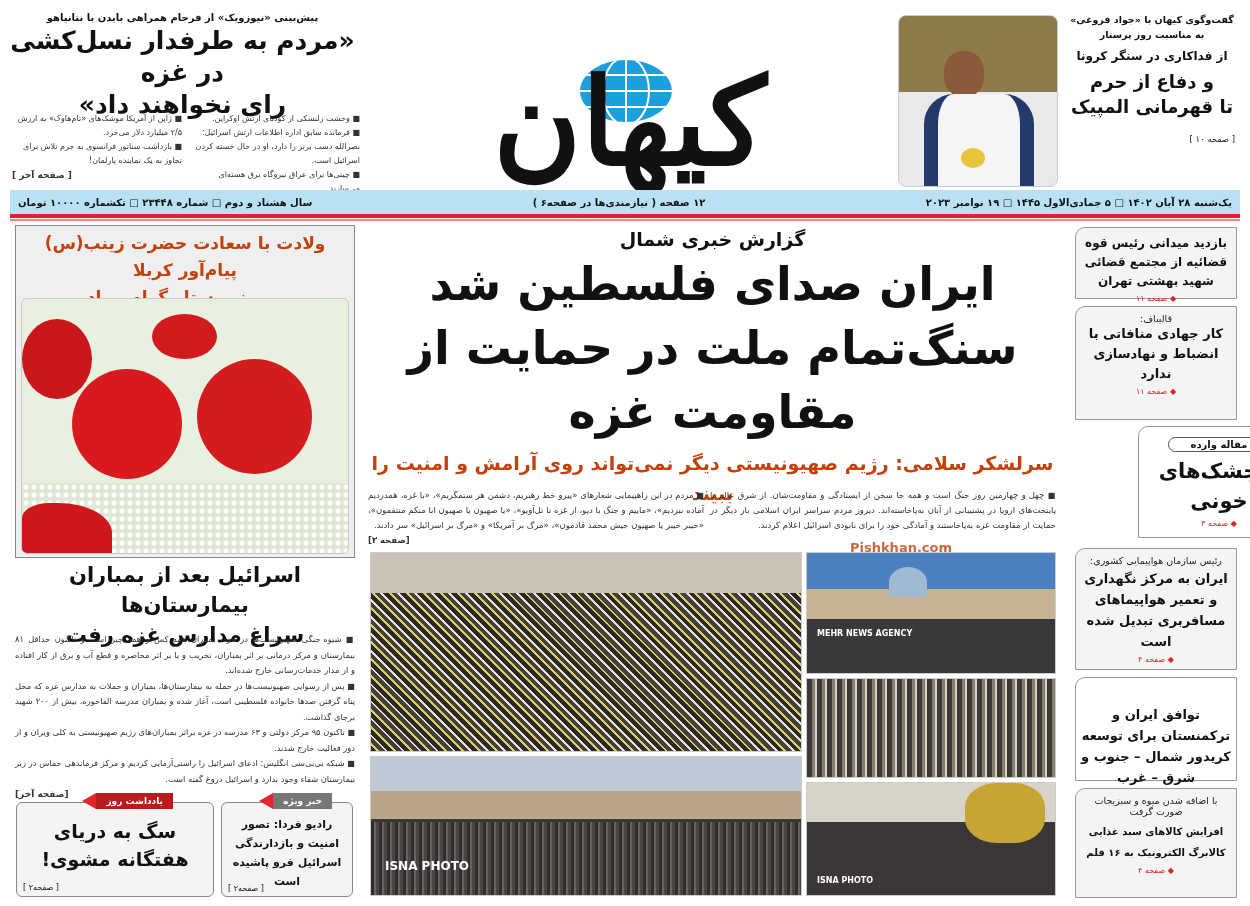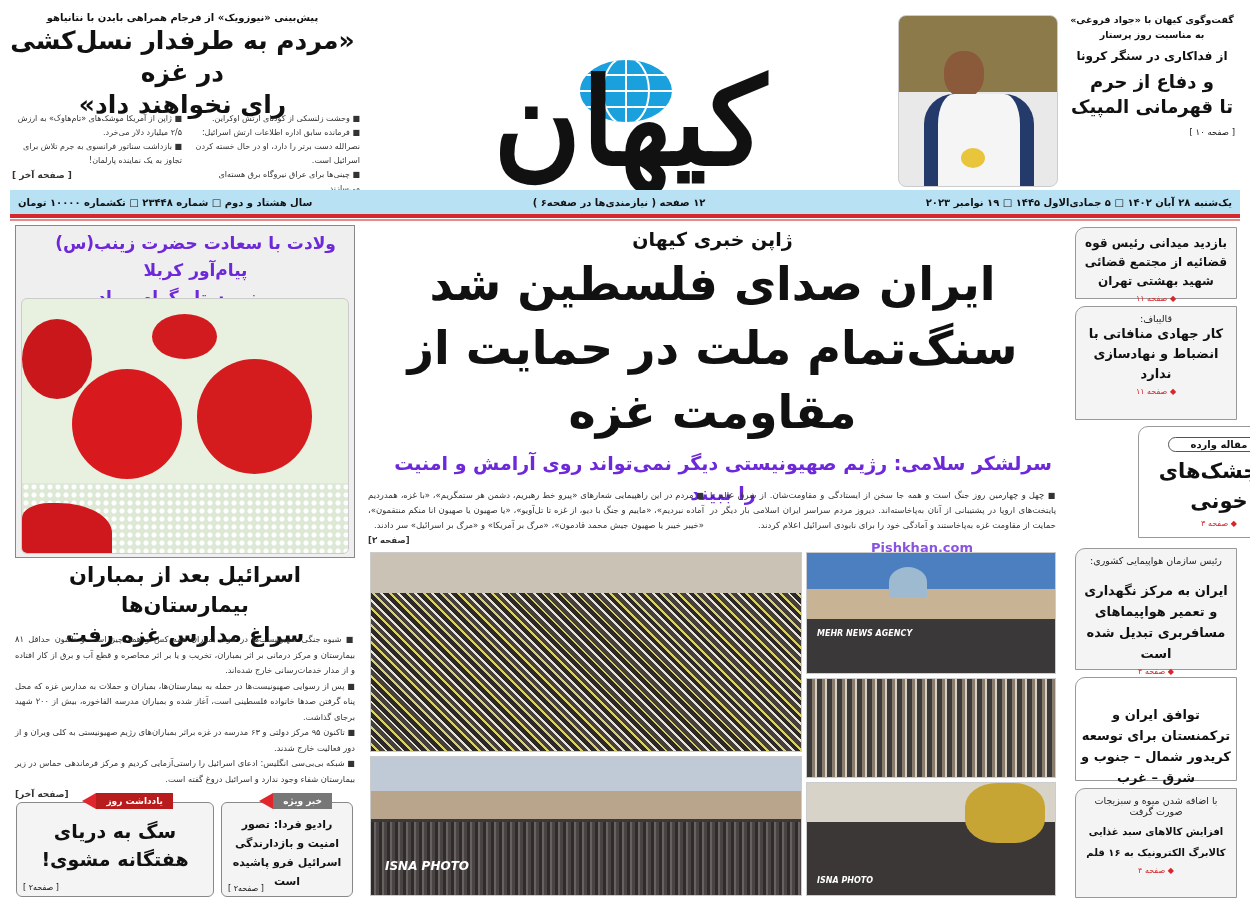--- a/index.html
+++ b/index.html
@@ -4,42 +4,42 @@
 <style>
   * { box-sizing: border-box; margin: 0; padding: 0; }
   body {
     width: 1250px; height: 906px; background: #fff; overflow: hidden;
     font-family: "DejaVu Sans", sans-serif; color: #111; position: relative;
     direction: rtl;
   }
   .abs { position: absolute; }
   .bold { font-weight: bold; }
   .center { text-align: center; }
-  .red { color: #6d28d9; padding-left: 21px; }
+  .red { color: #c2410c; }
   .small { font-size: 9px; line-height: 17px; color: #333; }
   .bullet::before { content: "■ "; color: #333; font-size: 8px; }
 
   
   #logo-text { font-family: "DejaVu Serif", serif; font-size: 120px; font-weight: bold; letter-spacing: -6px; line-height: 1; color: #111; }
   .globe { width: 92px; height: 62px; border-radius: 50%; background: #1ba0de; position: absolute; overflow: hidden; }
   .globe .h { position: absolute; left: 0; right: 0; height: 2px; background: #fff; }
   .globe .v { position: absolute; top: 0; bottom: 0; width: 2px; background: #fff; }
   .globe .arc { position: absolute; border: 2px solid #fff; border-radius: 50%; }
 
   .datebar { top: 190px; left: 10px; width: 1230px; height: 24px; background: #b9e1f4; font-size: 10px; font-weight: bold; display: flex; align-items: center; justify-content: space-between; padding: 0 8px; }
   .redline { left: 10px; width: 1230px; height: 4px; background: #d7262c; }
   .redline2 { left: 10px; width: 1230px; height: 2px; background: #e78a8a; }
 
   .box { border: 1.5px solid #999; border-radius: 10px 0 0 0; background: #f4f4f4; text-align: center; padding: 6px 4px; }
   .box .t { font-weight: bold; font-size: 15px; line-height: 20px; }
   .box .k { font-size: 9.5px; color: #222; }
   .box .p { font-size: 8px; color: #d7262c; margin-top: 3px; }
   .box .p::before { content: "◆ "; color: #d7262c; }
 
-  .photo { position: absolute; overflow: hidden; border: 1px solid #ccc; font-style: italic; }
+  .photo { position: absolute; overflow: hidden; border: 1px solid #ccc; }
   .tag { position: absolute; height: 16px; font-size: 9px; color: #fff; font-weight: bold; text-align: center; line-height: 16px; padding: 0 10px; }
   .tag::after { content: ""; position: absolute; left: -14px; top: 0; border-right: 14px solid #e0262c; border-top: 8px solid transparent; border-bottom: 8px solid transparent; }
 </style>
 </head>
 <body>
 
 <div class="abs" style="left:440px; top:22px; width:380px; height:165px;">
   <div class="globe" style="left:140px; top:38px;">
     <div class="h" style="top:14px"></div>
       <div class="h" style="top:30px"></div>
@@ -70,33 +70,33 @@
   <div style="position:absolute; left:45px; top:35px; width:40px; height:46px; border-radius:45%; background:#8a5a3a"></div>
   <div style="position:absolute; left:25px; top:78px; width:110px; height:94px; border-radius:30px 30px 0 0; background:#f5f5f5; border-left:14px solid #243a6a; border-right:14px solid #243a6a;"></div>
   <div style="position:absolute; left:62px; top:132px; width:24px; height:20px; border-radius:50%; background:#e8c53a"></div>
 </div>
 <div class="abs center" style="left:1063px; top:14px; width:178px;">
   <div class="bold" style="font-size:9.5px">گفت‌وگوی کیهان با «جواد فروغی»</div>
   <div class="bold" style="font-size:9.5px; margin-top:4px">به مناسبت روز پرستار</div>
   <div class="bold" style="font-size:12px; line-height:25px; margin-top:4px">از فداکاری در سنگر کرونا</div>
   <div class="bold" style="font-size:18px; line-height:25px">و دفاع از حرم</div>
   <div class="bold" style="font-size:18px; line-height:25px">تا قهرمانی المپیک</div>
-  <div style="font-size:8.5px; text-align:right; margin-top:8px; padding-right:6px">[ صفحه ۱۰ ]</div>
+  <div style="font-size:8.5px; text-align:right; margin-top:15px; padding-right:6px">[ صفحه ۱۰ ]</div>
 </div>
 
 <div class="abs datebar">
   <span>یک‌شنبه ۲۸ آبان ۱۴۰۲ □ ۵ جمادی‌الاول ۱۴۴۵ □ ۱۹ نوامبر ۲۰۲۳</span>
   <span>۱۲ صفحه ( نیازمندی‌ها در صفحه۶ )</span>
   <span>سال هشتاد و دوم □ شماره ۲۳۴۴۸ □ تکشماره ۱۰۰۰۰ تومان</span>
 </div>
 <div class="abs redline" style="top:214px"></div>
 <div class="abs redline2" style="top:219px"></div>
 
 <div class="abs center" style="left:365px; top:226px; width:695px;">
-  <div class="bold" style="font-size:19px; line-height:26px">ژاپن خبری کیهان</div>
+  <div class="bold" style="font-size:19px; line-height:26px">گزارش خبری شمال</div>
   <div class="bold" style="font-size:46px; line-height:64px; letter-spacing:-1px">ایران صدای فلسطین شد</div>
   <div class="bold" style="font-size:46px; line-height:64px; letter-spacing:-1px">سنگ‌تمام ملت در حمایت از مقاومت غزه</div>
   <div class="bold red" style="font-size:19px; line-height:30px; margin-top:4px">سرلشکر سلامی: رژیم صهیونیستی دیگر نمی‌تواند روی آرامش و امنیت را ببیند</div>
 </div>
 <div class="abs small" style="left:710px; top:488px; width:346px; font-size:8.5px; line-height:15px; text-align:justify;">
   <span class="bullet">چهل و چهارمین روز جنگ است و همه جا سخن از ایستادگی و مقاومت‌شان. از شرق عالم تا پایتخت‌های اروپا در پشتیبانی از آنان به‌پاخاسته‌اند. دیروز مردم سراسر ایران اسلامی بار دیگر در حمایت از مقاومت غزه به‌پاخاستند و آمادگی خود را برای نابودی اسرائیل اعلام کردند.</span>
 </div>
 <div class="abs small" style="left:368px; top:488px; width:336px; font-size:8.5px; line-height:15px; text-align:justify;">
   <span class="bullet">مردم در این راهپیمایی شعارهای «پیرو خط رهبریم، دشمن هر ستمگریم»، «با غزه، همدردیم آماده نبردیم»، «ماییم و جنگ با دیو، از غزه تا تل‌آویو»، «یا صهیون یا صهیون انا منکم منتقمون»، «خیبر خیبر یا صهیون جیش محمد قادمون»، «مرگ بر آمریکا» و «مرگ بر اسرائیل» سر دادند.</span>
   <div style="text-align:left; font-weight:bold">[صفحه ۳]</div>
@@ -165,21 +165,21 @@
   <div class="t" style="font-size:13px; line-height:20px">کار جهادی منافاتی با انضباط و نهادسازی ندارد</div>
   <div class="p">صفحه ۱۱</div>
 </div>
 <div class="abs box" style="left:1138px; top:426px; width:162px; height:112px; background:#fff;">
   <div style="display:inline-block; border:1.5px solid #555; border-radius:10px; font-size:10px; font-weight:bold; padding:1px 22px">مقاله وارده</div>
   <div class="t" style="font-size:21px; line-height:30px; margin-top:4px">گنجشک‌های خونی</div>
   <div class="p">صفحه ۳</div>
 </div>
 <div class="abs box" style="left:1075px; top:548px; width:162px; height:122px;">
   <div class="k">رئیس سازمان هواپیمایی کشوری:</div>
-  <div class="t" style="font-size:13px; line-height:21px; margin-top:14px">ایران به مرکز نگهداری و تعمیر هواپیماهای مسافربری تبدیل شده است</div>
+  <div class="t" style="font-size:13px; line-height:21px; margin-top:2px">ایران به مرکز نگهداری و تعمیر هواپیماهای مسافربری تبدیل شده است</div>
   <div class="p">صفحه ۴</div>
 </div>
 <div class="abs box" style="left:1075px; top:677px; width:162px; height:104px; background:#fff;">
   <div class="t" style="font-size:13px; line-height:21px; margin-top:20px">توافق ایران و ترکمنستان برای توسعه کریدور شمال – جنوب و شرق – غرب</div>
   <div class="p">صفحه ۴</div>
 </div>
 <div class="abs box" style="left:1075px; top:788px; width:162px; height:110px;">
   <div class="k">با اضافه شدن میوه و سبزیجات صورت گرفت</div>
   <div class="t" style="font-size:10px; line-height:21px; margin-top:4px">افزایش کالاهای سبد غذایی کالابرگ الکترونیک به ۱۶ قلم</div>
   <div class="p">صفحه ۴</div>

